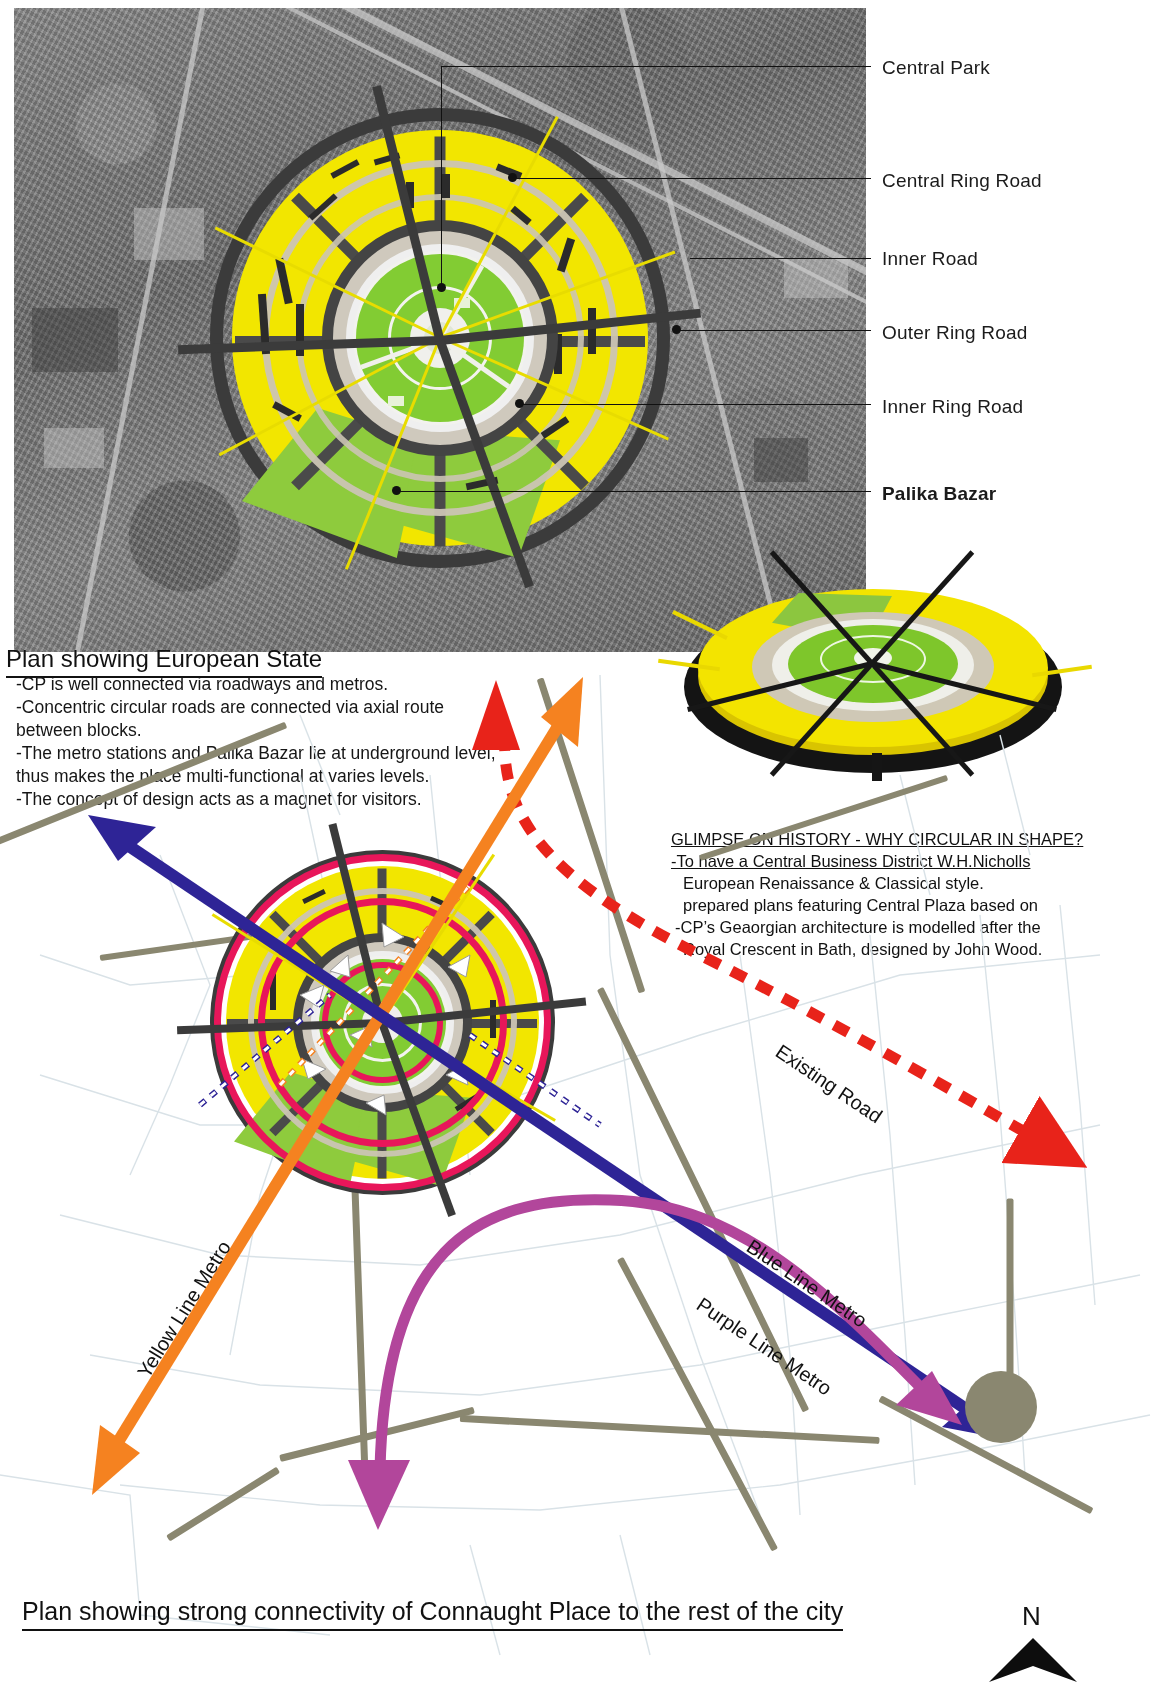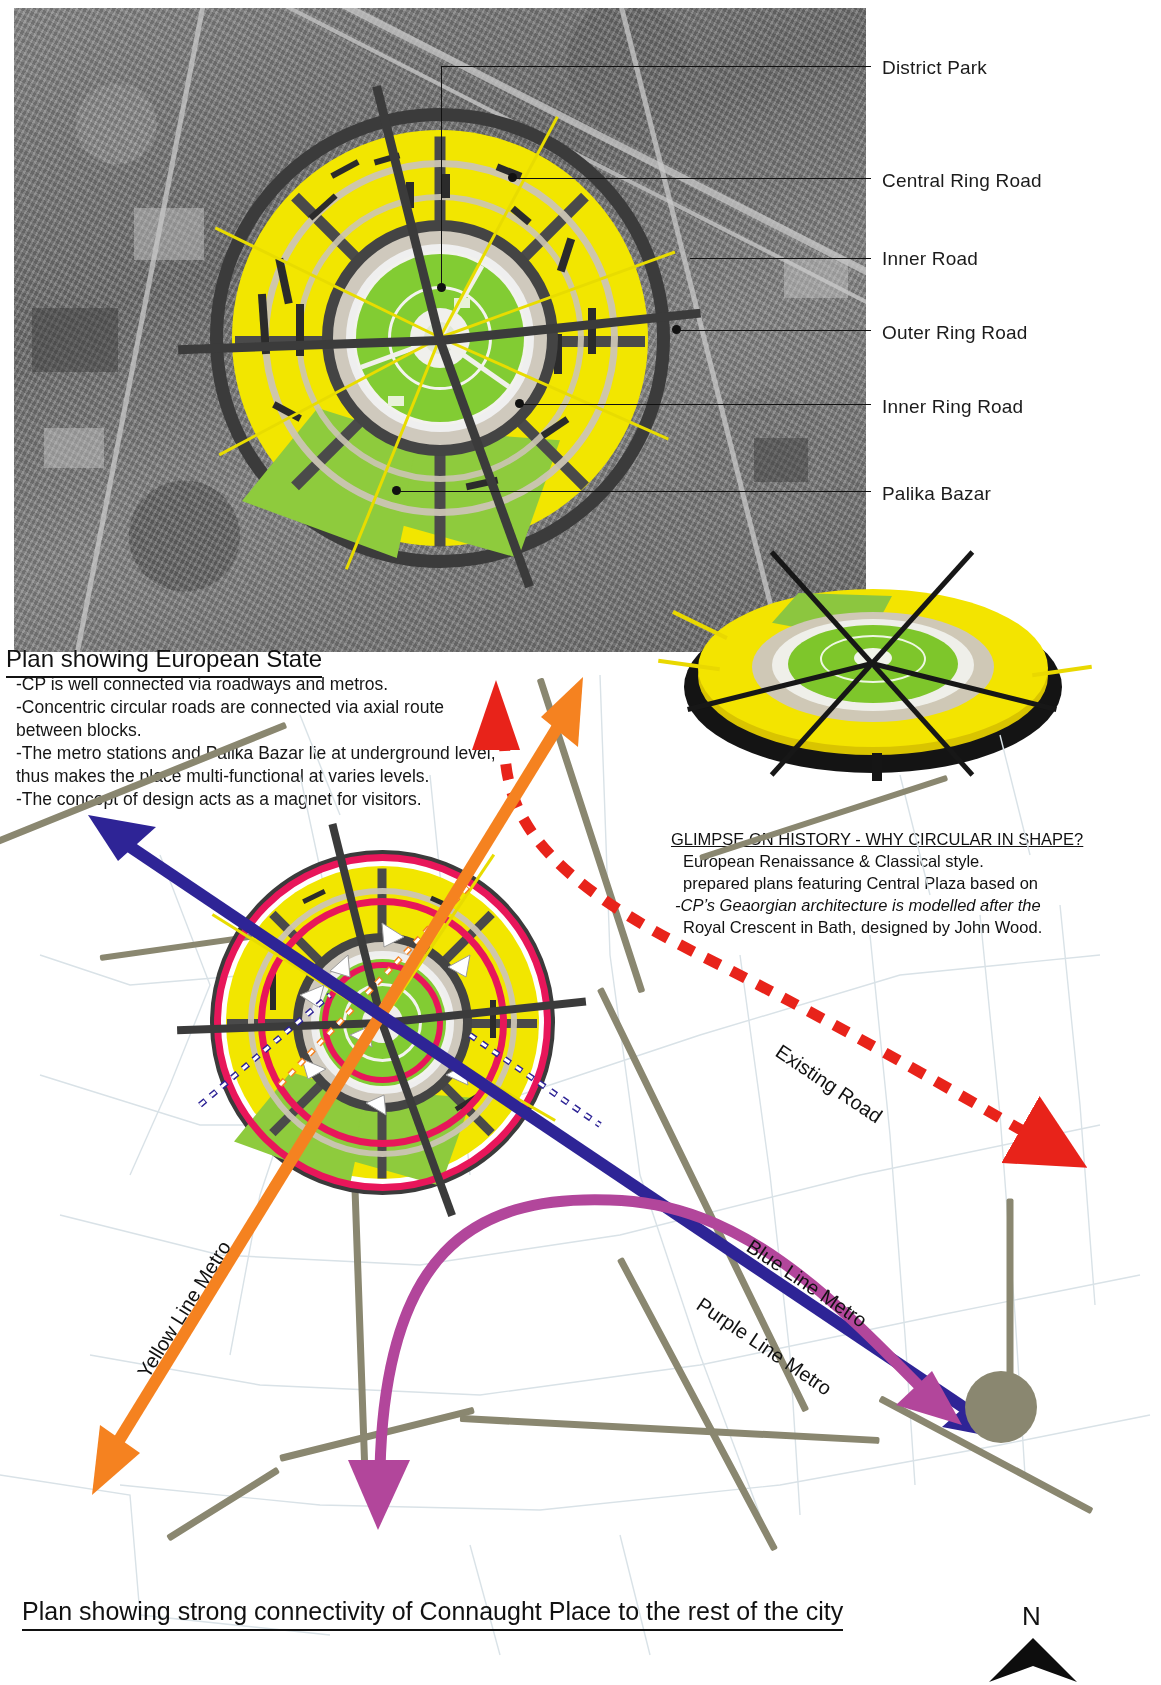--- a/index.html
+++ b/index.html
@@ -166,40 +166,40 @@
     <div class="spur" style="left:230px;top:228px;width:262px;height:9px;transform:rotate(-104deg);"></div>
     <div class="spur" style="left:230px;top:228px;width:262px;height:9px;transform:rotate(-6deg);"></div>
     <div class="spur" style="left:230px;top:228px;width:262px;height:9px;transform:rotate(178deg);"></div>
     <div class="spur" style="left:230px;top:228px;width:262px;height:9px;transform:rotate(70deg);"></div>
   </div>
 </div>
 
 <div class="dot" style="left:437px;top:283px;"></div>
 <div class="leader-v" style="left:441px;top:66px;height:222px;"></div>
 <div class="leader" style="left:441px;top:66px;width:430px;"></div>
-<div class="callout" style="left:882px;top:57px;">District Park</div>
+<div class="callout" style="left:882px;top:57px;">Central Park</div>
 
 <div class="dot" style="left:508px;top:173px;"></div>
 <div class="leader" style="left:512px;top:178px;width:359px;"></div>
 <div class="callout" style="left:882px;top:170px;">Central Ring Road</div>
 
 <div class="leader" style="left:690px;top:258px;width:181px;"></div>
 <div class="callout" style="left:882px;top:248px;">Inner Road</div>
 
 <div class="dot" style="left:672px;top:325px;"></div>
 <div class="leader" style="left:676px;top:330px;width:195px;"></div>
 <div class="callout" style="left:882px;top:322px;">Outer Ring Road</div>
 
 <div class="dot" style="left:515px;top:399px;"></div>
 <div class="leader" style="left:519px;top:404px;width:352px;"></div>
 <div class="callout" style="left:882px;top:396px;">Inner Ring Road</div>
 
 <div class="dot" style="left:392px;top:486px;"></div>
 <div class="leader" style="left:396px;top:491px;width:475px;"></div>
-<div class="callout" style="left:882px;top:483px;">Palika Bazar</div>
+<div class="callout" style="left:882px;top:483px;font-weight:bold;">Palika Bazar</div>
 
 <div class="caption" style="left:6px;top:645px;">Plan showing European State</div>
 
 <div class="notes" style="left:16px;top:673px;width:500px;">-CP is well connected via roadways and metros.
 -Concentric circular roads are connected via axial route
   between blocks.
 -The metro stations and Palika Bazar lie at underground level,
   thus makes the place multi-functional at varies levels.
 -The concept of design acts as a magnet for visitors.</div>
 
@@ -220,23 +220,24 @@
   <div class="iso-blk" style="left:196px;top:96px;width:150px;height:5px;transform:rotate(132deg);transform-origin:0 50%;"></div>
   <div class="iso-blk" style="left:196px;top:96px;width:150px;height:5px;transform:rotate(-132deg);transform-origin:0 50%;"></div>
   <div class="iso-ybar" style="left:-18px;top:98px;width:62px;height:4px;transform:rotate(8deg);"></div>
   <div class="iso-ybar" style="left:356px;top:104px;width:60px;height:4px;transform:rotate(-8deg);"></div>
   <div class="iso-ybar" style="left:-6px;top:58px;width:60px;height:4px;transform:rotate(26deg);"></div>
   <div class="iso-stem" style="left:196px;top:188px;width:10px;height:28px;"></div>
 </div>
 
 <div class="hist" style="left:671px;top:828px;">
   <div class="u">GLIMPSE ON HISTORY - WHY CIRCULAR IN SHAPE?</div>
+  <div class="u">-To have a Central Business District W.H.Nicholls</div>
   <div style="padding-left:12px;">European Renaissance &amp; Classical style.</div>
   <div style="padding-left:12px;">prepared plans featuring Central Plaza based on</div>
-  <div style="padding-left:4px;font-style:italic;">-CP’s Geaorgian architecture is modelled after the</div>
+  <div style="padding-left:4px;">-CP’s Geaorgian architecture is modelled after the</div>
   <div style="padding-left:12px;">Royal Crescent in Bath, designed by John Wood.</div>
 </div>
 
 <div id="bottom-map">
 
   <svg width="1161" height="1030">
     <g stroke="#d9e2e7" stroke-width="1.4" fill="none">
       <path d="M600 20 L610 300 L640 520 L700 700 L760 860"></path>
       <path d="M300 120 L330 260 L300 420 L260 540 L230 700"></path>
       <path d="M40 420 L200 470 L360 470 L520 440 L700 380 L900 320 L1100 300"></path>

